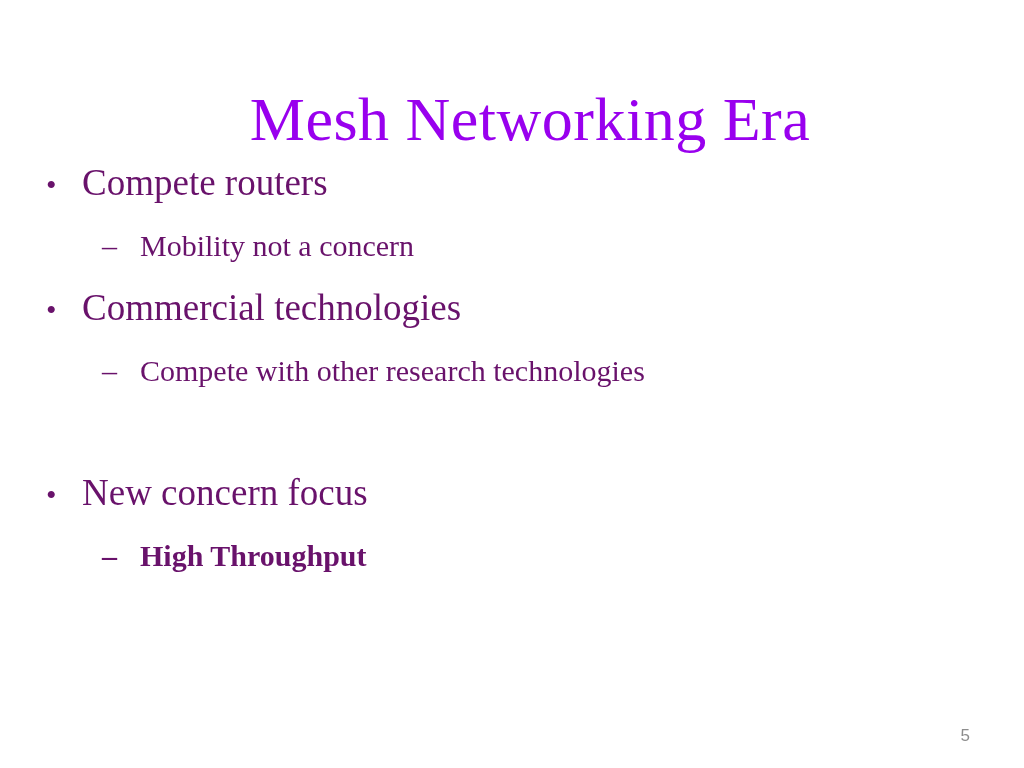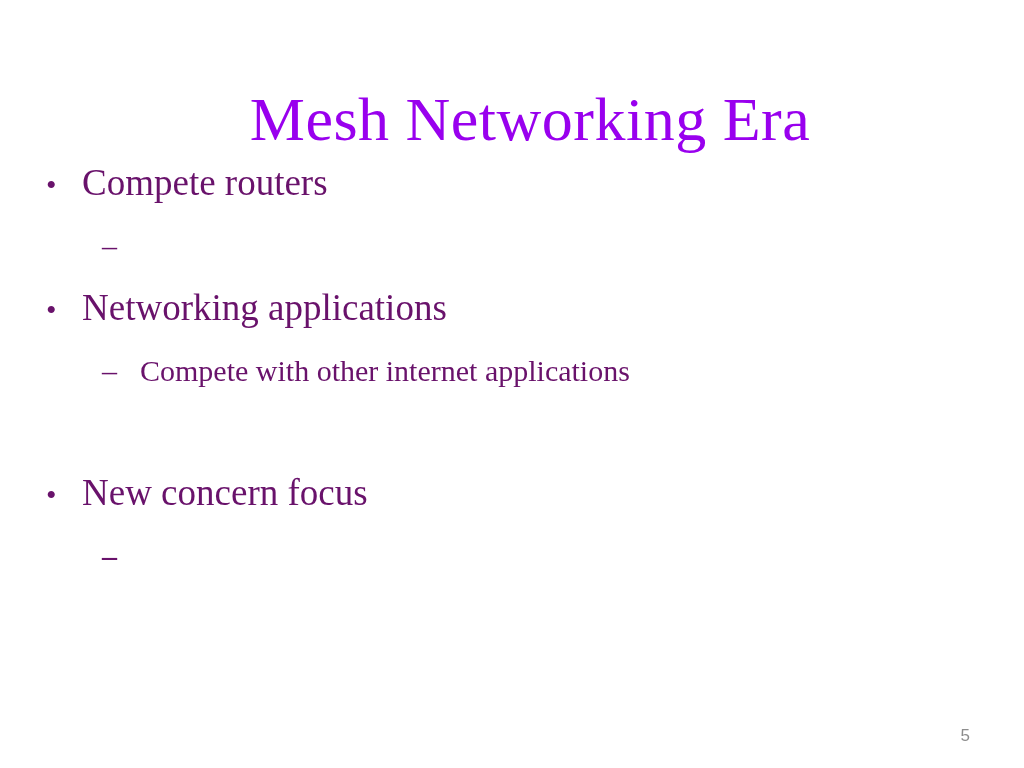--- a/index.html
+++ b/index.html
@@ -116,40 +116,42 @@
 
   <div id="body-list">
 
     <div class="bullet-row level1">
       <span class="marker">•</span>
       <span class="text">Compete routers</span>
     </div>
 
     <div class="bullet-row level2">
       <span class="marker">–</span>
+      <span class="text">Mobility not a concern</span>
     </div>
 
     <div class="bullet-row level1">
       <span class="marker">•</span>
-      <span class="text">Networking applications</span>
+      <span class="text">Commercial technologies</span>
     </div>
 
     <div class="bullet-row level2">
       <span class="marker">–</span>
-      <span class="text">Compete with other internet applications</span>
+      <span class="text">Compete with other research technologies</span>
     </div>
 
     <div class="spacer-line"></div>
 
     <div class="bullet-row level1">
       <span class="marker">•</span>
       <span class="text">New concern focus</span>
     </div>
 
     <div class="bullet-row level2 bold">
       <span class="marker">–</span>
+      <span class="text">High Throughput</span>
     </div>
 
   </div>
 
   <div id="page-number">5</div>
 
 </div>
 
 </body></html>

